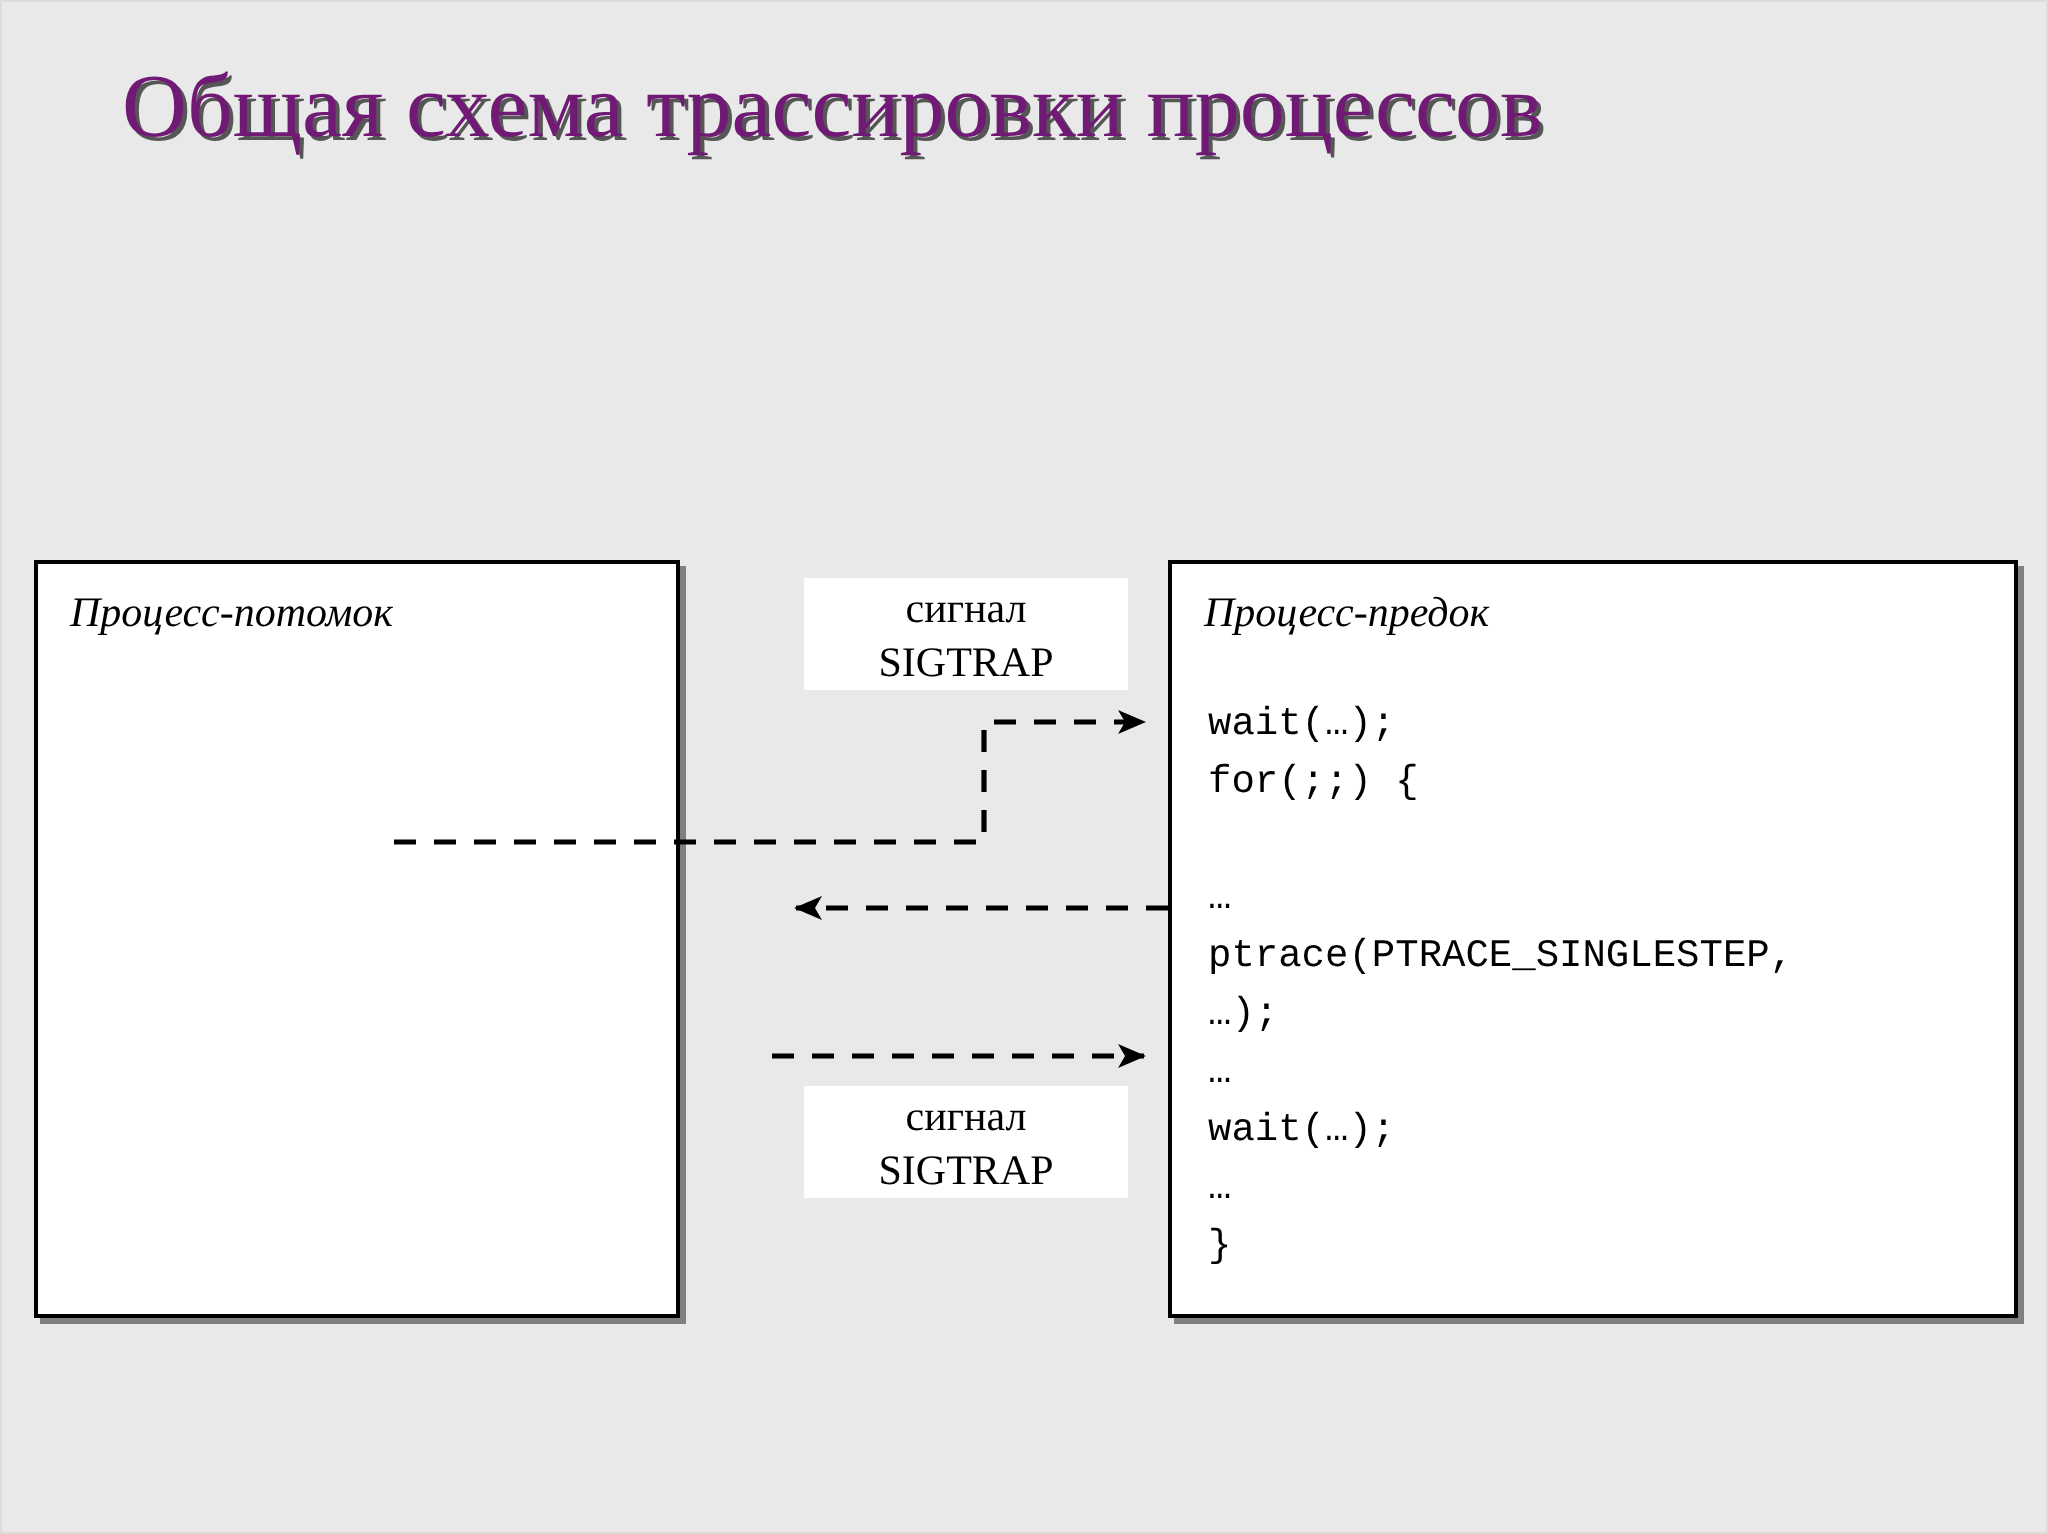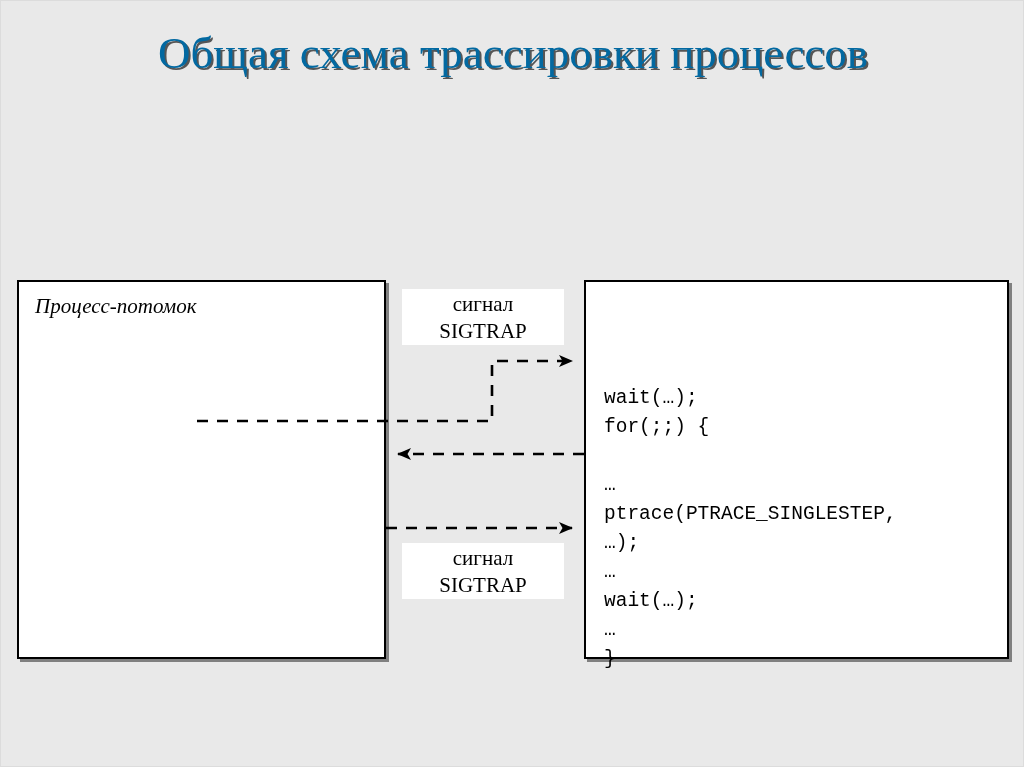--- a/index.html
+++ b/index.html
@@ -17,42 +17,42 @@
     overflow: hidden;
     font-family: "Liberation Serif", serif;
   }
 
   
   #title {
     position: absolute;
     left: 60px;
     top: 22px;
     width: 904px;
-    text-align: center;
+    text-align: left;
     font-family: "Liberation Serif", serif;
     font-size: 45px;
     line-height: 60px;
-    color: #0369a1;
+    color: #701a75;
     text-shadow: 2px 2px 0 #565656;
     letter-spacing: 0px;
     white-space: pre-line;
   }
 
   
   .proc-box {
     position: absolute;
     background: #ffffff;
     border: 2px solid #000000;
     box-shadow: 3px 3px 0 rgba(0,0,0,0.45);
     box-sizing: border-box;
   }
   #child-box {
     left: 16px;
     top: 279px;
-    width: 369px;
+    width: 323px;
     height: 379px;
   }
   #parent-box {
     left: 583px;
     top: 279px;
     width: 425px;
     height: 379px;
   }
   .proc-heading {
     position: absolute;
@@ -70,21 +70,20 @@
     top: 66px;
     right: 2px;
     font-family: "Liberation Mono", monospace;
     font-size: 19.5px;
     line-height: 29px;
     color: #000000;
     white-space: pre;
   }
   #parent-box .proc-code {
     left: 18px;
-    margin-top: 36px;
   }
 
   
   .signal-label {
     position: absolute;
     background: #ffffff;
     text-align: center;
     font-family: "Liberation Serif", serif;
     font-size: 21px;
     line-height: 27px;
@@ -146,20 +145,21 @@
     <g>
       <path d="M385,527 L571,527" fill="none" stroke="#000000" stroke-width="2.6" stroke-dasharray="11,9" marker-end="url(#arrowR)"></path>
     </g>
   </svg>
 
   <div class="proc-box" id="child-box">
     <div class="proc-heading">Процесс-потомок</div>
   </div>
 
   <div class="proc-box" id="parent-box">
+    <div class="proc-heading">Процесс-предок</div>
     <div class="proc-code">wait(…);
 for(;;) {
 
 …
 ptrace(PTRACE_SINGLESTEP,
 …);
 …
 wait(…);
 …
 }</div>

